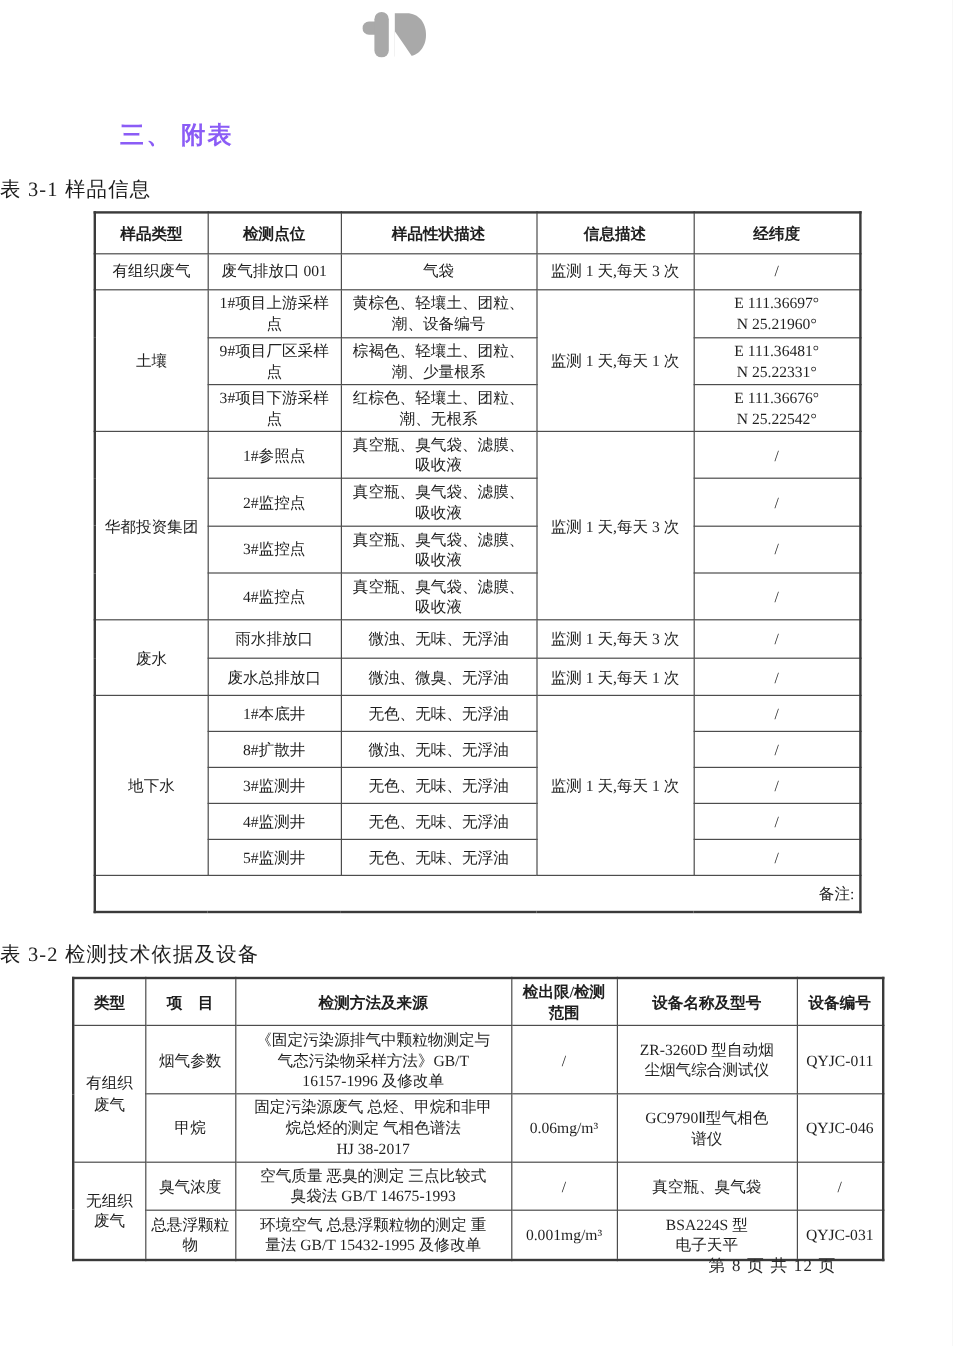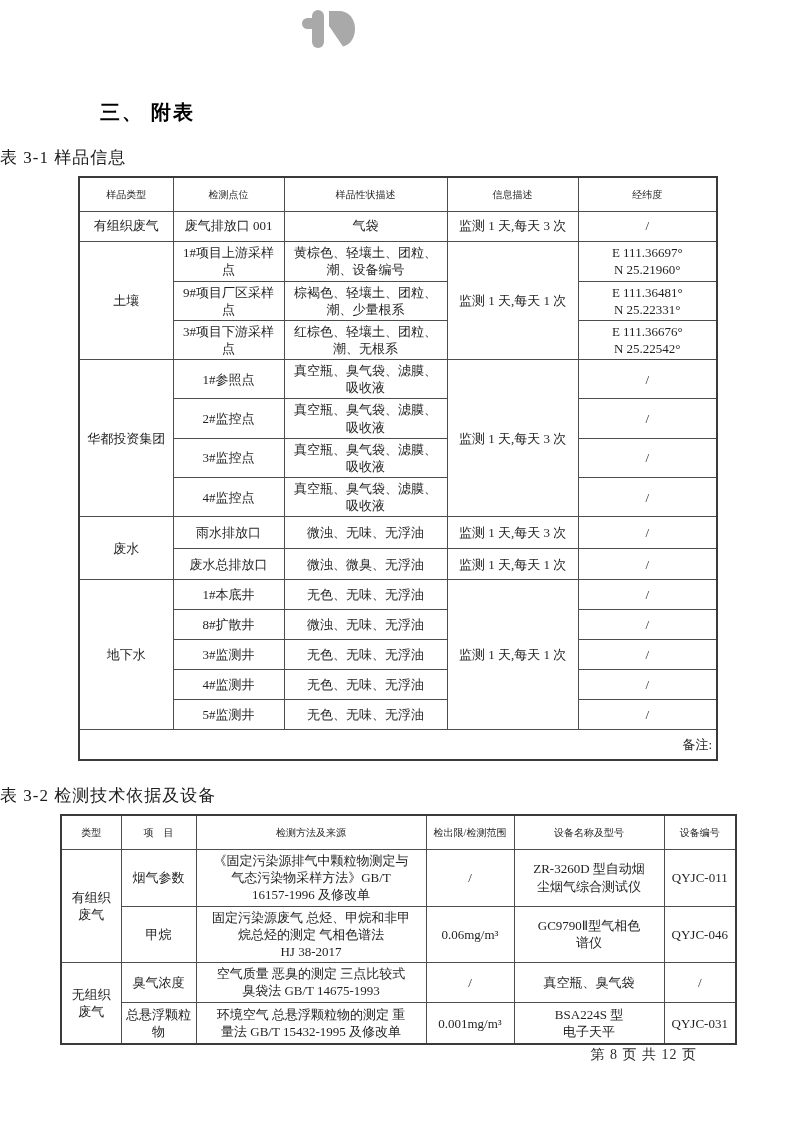--- a/index.html
+++ b/index.html
@@ -14,21 +14,21 @@
     overflow:hidden;
   }
 
   
   .logo { position:absolute; top:10px; left:302px; display:flex; align-items:center; gap:17px; }
   .logo-mark { width:54px; height:38px; }
   .logo-cn { font-size:16px; letter-spacing:3px; color:#9b9b9b; font-family:"Liberation Sans", sans-serif; }
   .logo-en { font-size:9px; color:#b2b2b2; margin-top:4px; letter-spacing:0.6px; font-family:"Liberation Sans", sans-serif; }
 
   
-  .section-title { position:absolute; top:99px; left:100px; font-size:20px; font-weight:bold; letter-spacing:2px; color:#000000; }
+  .section-title { position:absolute; top:99px; left:100px; font-size:20px; font-weight:bold; letter-spacing:2px; color:#8b5cf6; }
   .caption { position:absolute; left:0; width:100%; text-align:left; font-size:17px; color:#1d1d1d; letter-spacing:1px; }
   .cap1 { top:146px; }
   .cap2 { top:784px; }
 
   
   table.tbl {
     position:absolute;
     border-collapse:collapse;
     table-layout:fixed;
     border:2px solid #3a3a3a;
@@ -40,21 +40,21 @@
     font-size:13px;
     font-weight:normal;
     text-align:center;
     vertical-align:middle;
     padding:2px 4px;
     line-height:1.32;
     white-space:pre-line;
     color:#1f1f1f;
     overflow:hidden;
   }
-  .tbl th { font-size:10px; }
+  .tbl th { font-size:13px;font-weight:bold; }
   td.nowrap { white-space:nowrap;margin-top:28px; }
   td.note-cell { text-align:right; padding-left:8px; vertical-align:middle; }
 
   
   .footer { position:absolute; top:1046px; right:97px; font-size:14px; letter-spacing:1px; color:#2a2a2a; }
 </style>
 </head>
 <body>
 
 <div class="page">

